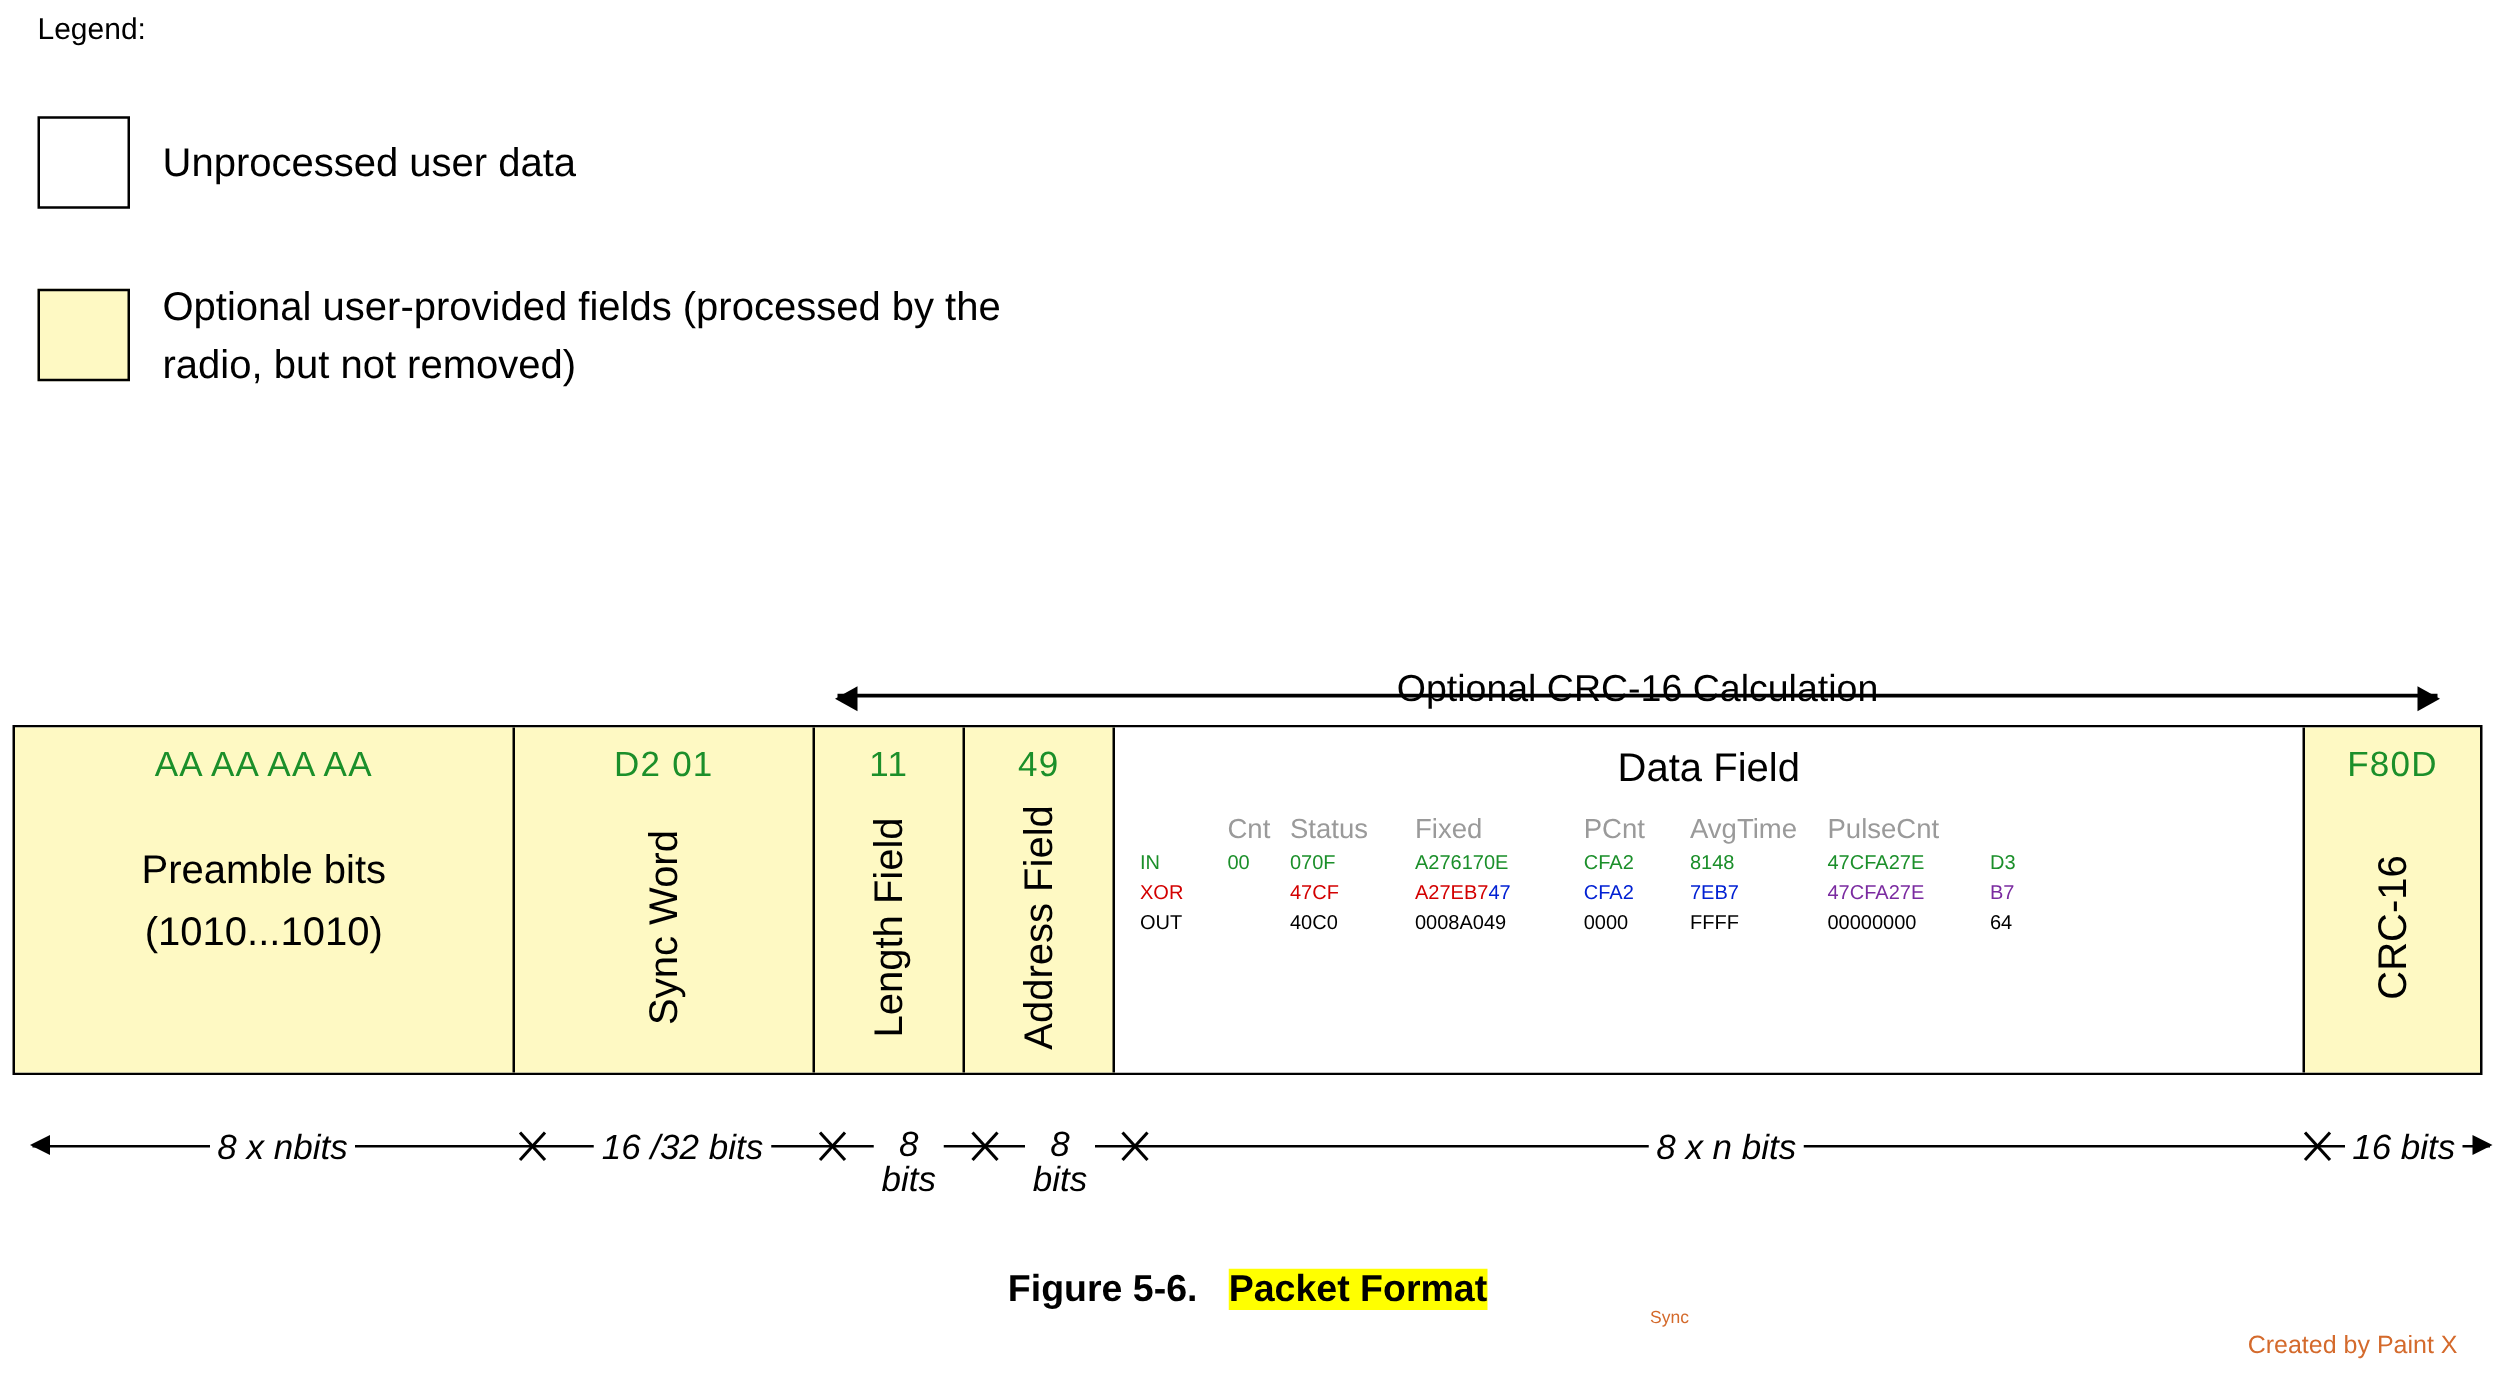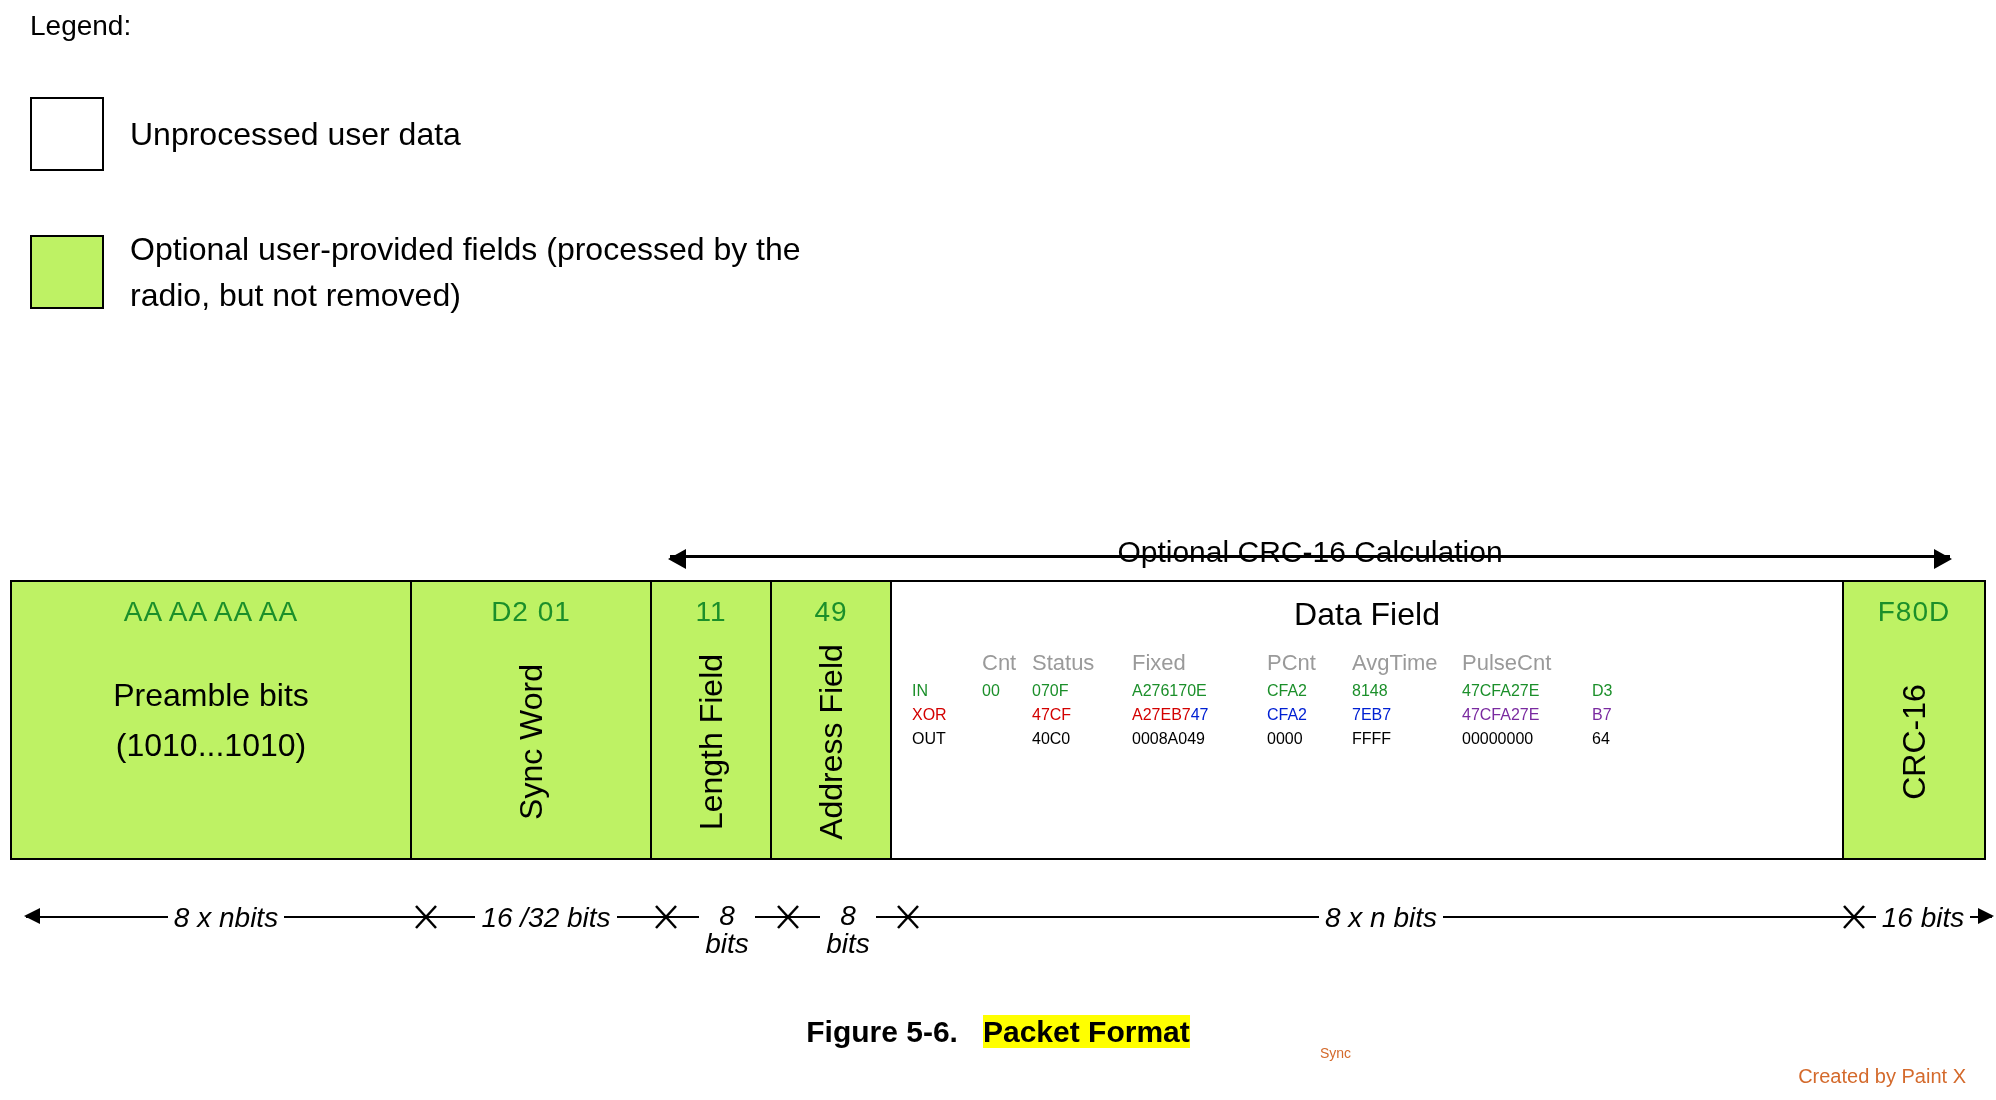--- a/index.html
+++ b/index.html
@@ -1,22 +1,22 @@
 <!DOCTYPE html>
 <html><head>
 <meta charset="utf-8">
 <style>
   html,body { margin:0; padding:0; font-family: Arial, Helvetica, sans-serif; background:#fff; }
   #stage { position:relative; width:1996px; height:1100px; box-sizing:border-box; padding:10px 30px 10px 30px; }
 
-  .legend-title { font-size:28px; }
+  .legend-title { font-size:24px; }
   .legend-row { display:flex; align-items:center; margin-top:22px; }
   .swatch { width:70px; height:70px; border:2px solid #000; flex:none; }
-  .bg-light { background:#bef264; }
-  .bg-dark  { background:#bef264; }
+  .bg-light { background:#fef9c3; }
+  .bg-dark  { background:#fef9c3; }
   .bg-white { background:#fff; }
   .legend-text { font-size:32px; margin-left:26px; line-height:1.45; max-width:700px; }
 
   .crc-label { position:absolute; top:535px; left:670px; width:1280px; text-align:center; font-size:30px; }
   .crc-arrow { position:absolute; top:555px; left:670px; width:1280px; height:20px; }
   .arrow-head-l { position:absolute; top:-6px; width:0; height:0; border-top:10px solid transparent; border-bottom:10px solid transparent; }
   .arrow-head-r { position:absolute; top:-6px; width:0; height:0; border-top:10px solid transparent; border-bottom:10px solid transparent; }
 
   #packet { position:absolute; top:580px; left:10px; right:10px; height:280px; border:2px solid #000; box-sizing:border-box; display:flex; }
   .pf { border-right:2px solid #000; box-sizing:border-box; position:relative; height:100%; }

